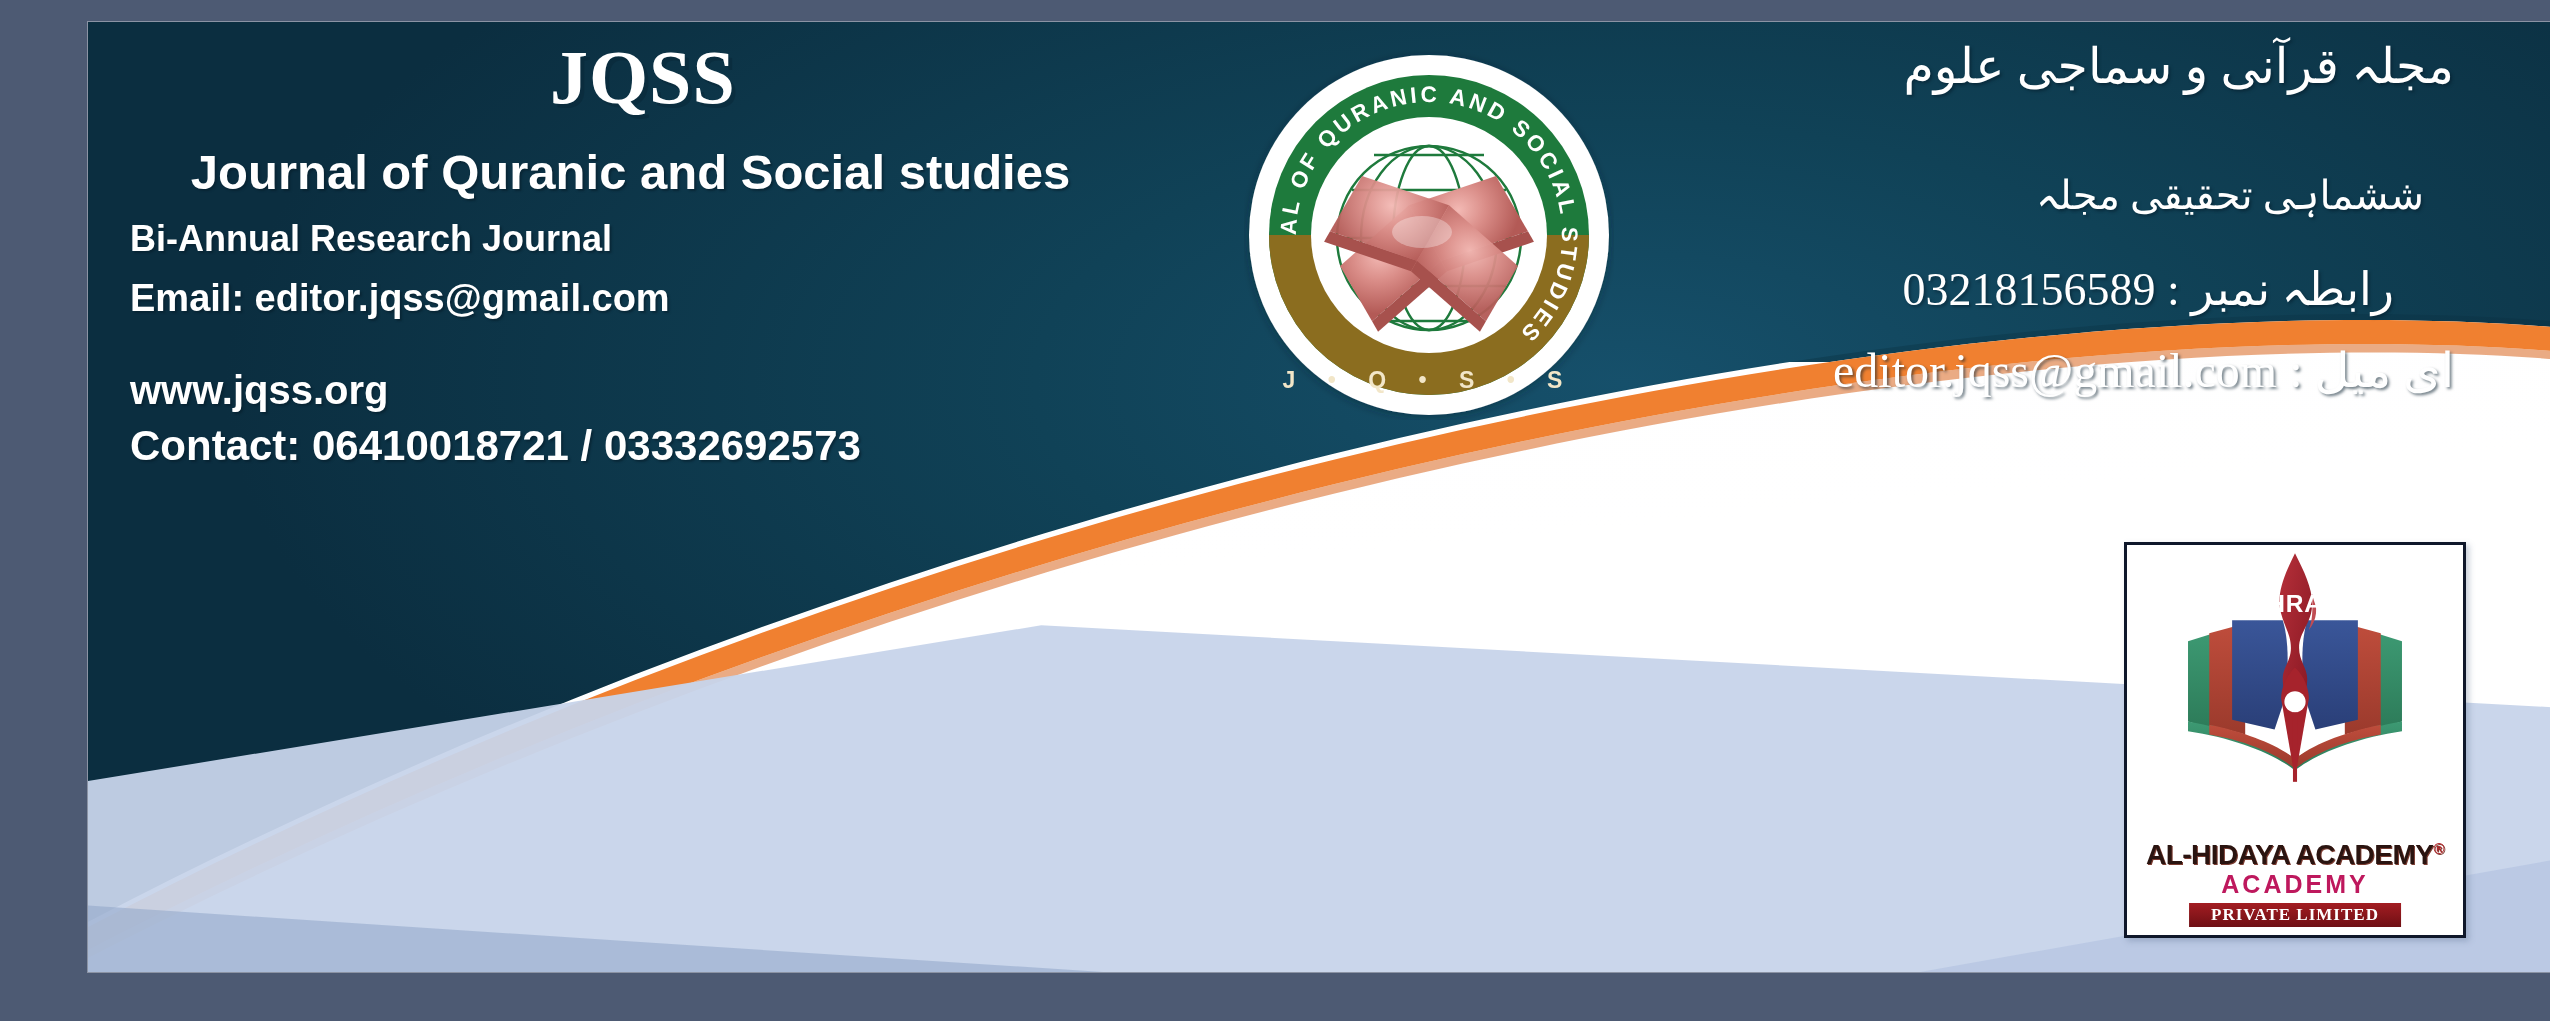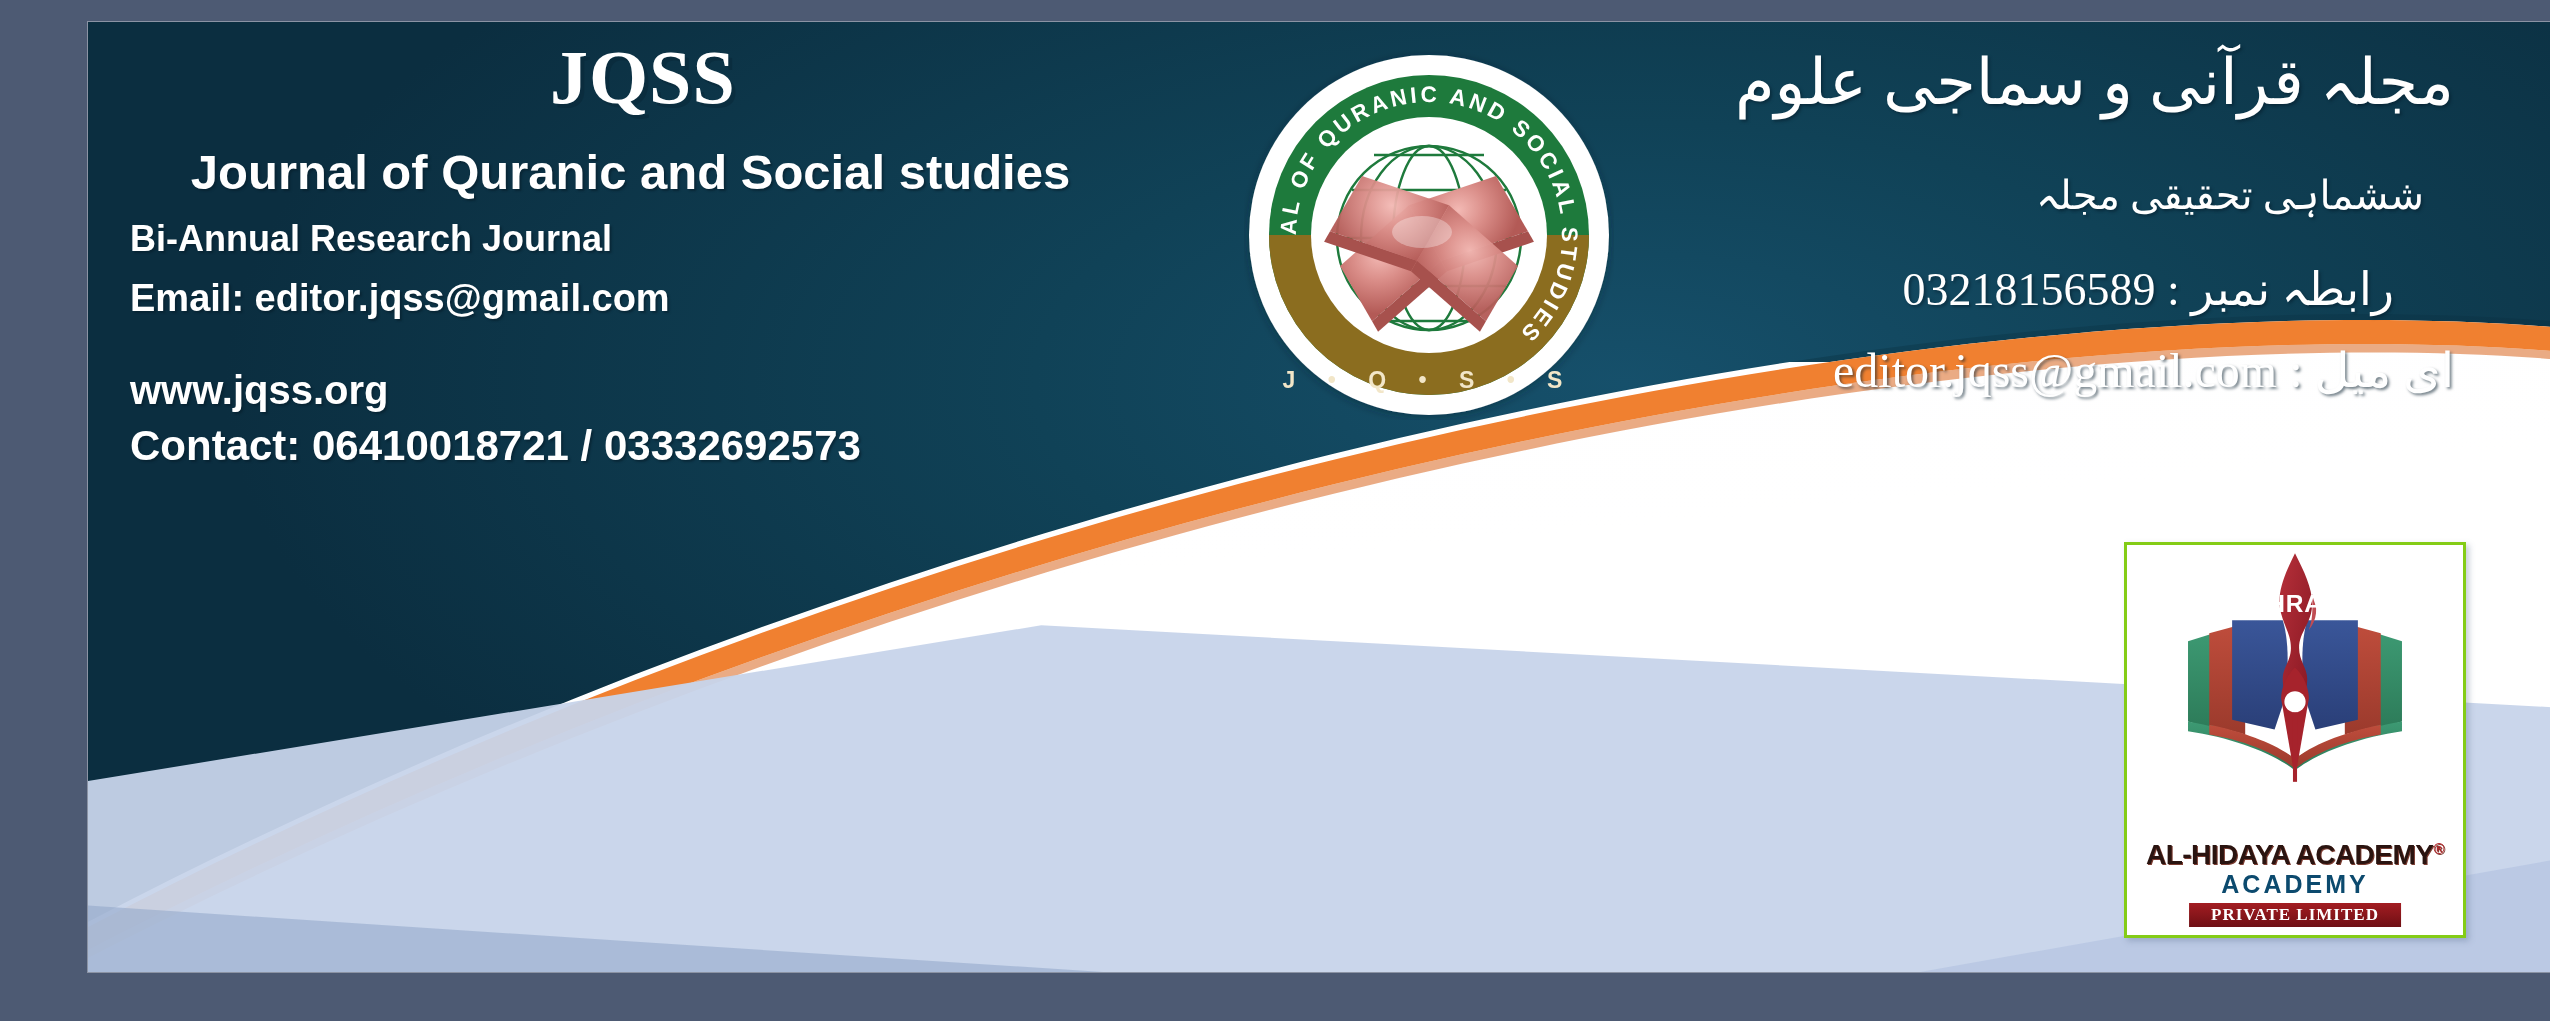--- a/index.html
+++ b/index.html
@@ -63,21 +63,21 @@
       text-shadow:2px 2px 2px rgba(6,30,44,.6);}
   .l4{position:absolute;left:42px;top:346px;font-size:40px;font-weight:700;
       text-shadow:2px 2px 2px rgba(6,30,44,.6);}
   .l5{position:absolute;left:42px;top:400px;font-size:42px;font-weight:700;
       text-shadow:2px 2px 2px rgba(6,30,44,.6);}
   .l5 .lbl{font-weight:700;}
 
   
   .right-block{position:absolute;right:110px;top:0;width:980px;color:#fff;
                text-align:right;direction:rtl;}
-  .u1{position:absolute;right:0;top:21px;width:100%;font-size:64px;font-weight:400;
+  .u1{position:absolute;right:0;top:14px;width:100%;font-size:49px;font-weight:400;
       font-family:"Liberation Serif",serif;line-height:1.25;
       text-shadow:2px 2px 3px rgba(6,30,44,.55);}
   .u2{position:absolute;right:30px;top:150px;width:100%;font-size:40px;
       font-family:"Liberation Serif",serif;
       text-shadow:2px 2px 3px rgba(6,30,44,.55);}
   .u3{position:absolute;right:60px;top:240px;width:100%;font-size:46px;
       font-family:"Liberation Serif",serif;direction:rtl;
       text-shadow:2px 2px 3px rgba(6,30,44,.55);}
   .u4{position:absolute;right:0px;top:320px;width:100%;font-size:48px;
       font-family:"Liberation Serif",serif;direction:rtl;
@@ -88,31 +88,31 @@
   .editor-line{position:absolute;left:1020px;top:690px;width:880px;
       text-align:center;direction:rtl;
       font-family:"Liberation Serif",serif;font-weight:700;font-size:76px;
       color:#2d5ba9;text-shadow:3px 3px 4px rgba(80,110,160,.45);}
 
   
   .seal{position:absolute;left:1156px;top:28px;width:370px;height:370px;}
 
   
   .hra-card{position:absolute;left:2036px;top:520px;width:336px;height:390px;
-      background:#fff;border:3px solid #84cc16;
+      background:#fff;border:3px solid #0f172a;
       box-shadow:3px 3px 6px rgba(90,110,140,.35);}
   .hra-inner{position:relative;width:100%;height:100%;}
   .hra-name{position:absolute;left:0;bottom:64px;width:100%;text-align:center;
       font-family:"Liberation Sans",sans-serif;font-weight:700;
       font-size:28px;letter-spacing:-.5px;color:#2a1410;white-space:nowrap;
       text-shadow:1px 1px 0 #7a3b30;}
   .hra-name sup{color:#b3282d;font-size:15px;vertical-align:super;}
   .hra-acad{position:absolute;left:0;bottom:36px;width:100%;text-align:center;
       font-family:"Liberation Sans",sans-serif;font-weight:700;
-      font-size:25px;letter-spacing:3px;color:#0c4a6e;}
+      font-size:25px;letter-spacing:3px;color:#be185d;}
   .hra-pvt{position:absolute;left:50%;transform:translateX(-50%);bottom:8px;
       background:linear-gradient(#a31d22,#6f0f14);color:#fff;
       font-family:"Liberation Serif",serif;font-weight:700;
       font-size:17px;letter-spacing:1px;padding:2px 22px;white-space:nowrap;}
 </style>
 </head>
 <body>
 
 <div class="frame">
   <div class="panel">

